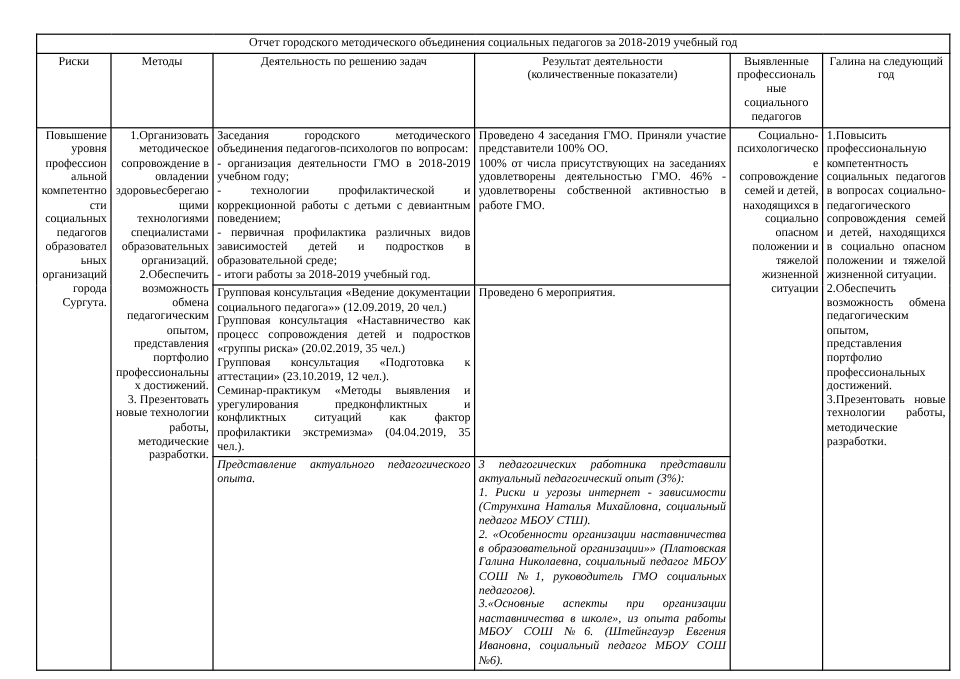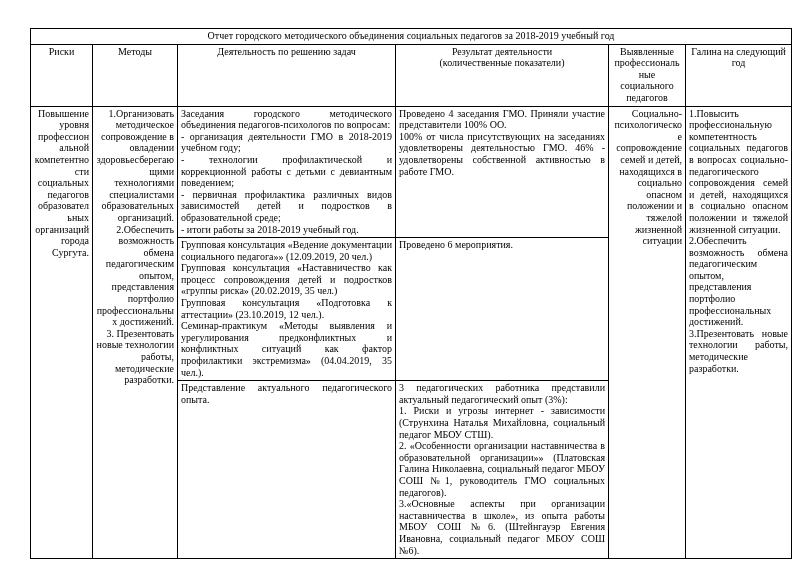--- a/index.html
+++ b/index.html
@@ -27,21 +27,21 @@
     white-space: pre-line;
     overflow-wrap: break-word;
     word-wrap: break-word;
   }
   .title-cell { text-align: center; height: 13px; padding-top: 0; padding-bottom: 1px; }
   .th { text-align: center; height: 52px; }
   .left { text-align: right; }
   .just { text-align: justify; }
   .r1 { height: 122px; }
   .r2 { height: 118px; }
-  .r3 { height: 152px; }
+  .r3 { height: 152px; font-style: italic; }
 </style>
 </head>
 <body>
 
 <div class="page">
 
   <table class="report">
     <colgroup>
       <col style="width:62px">
       <col style="width:85px">

